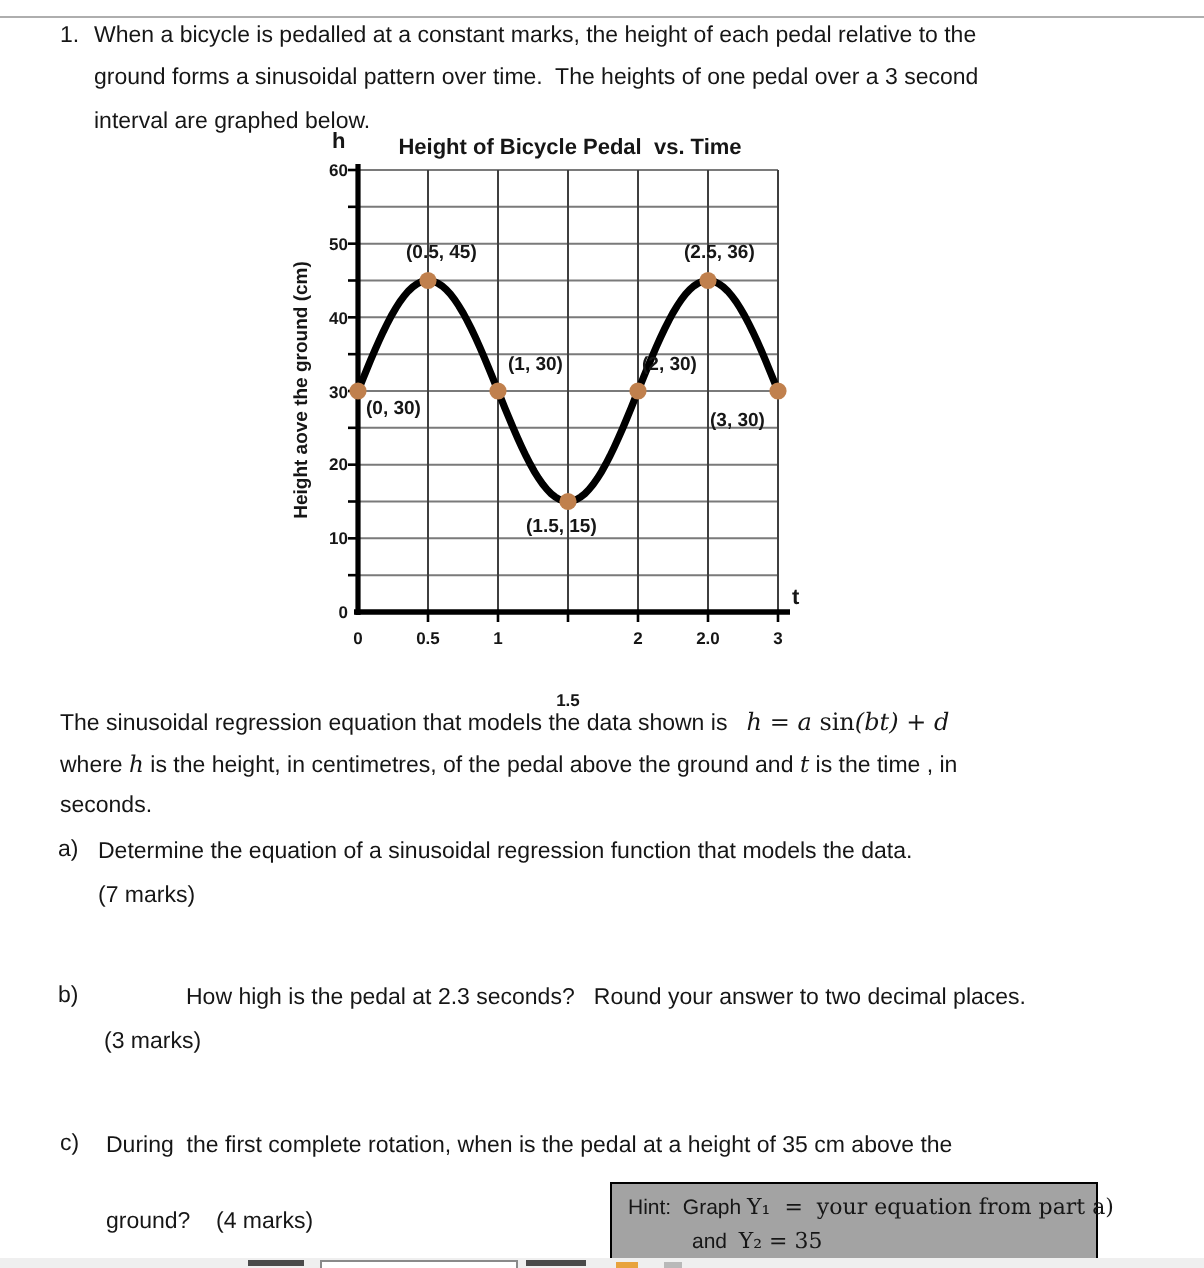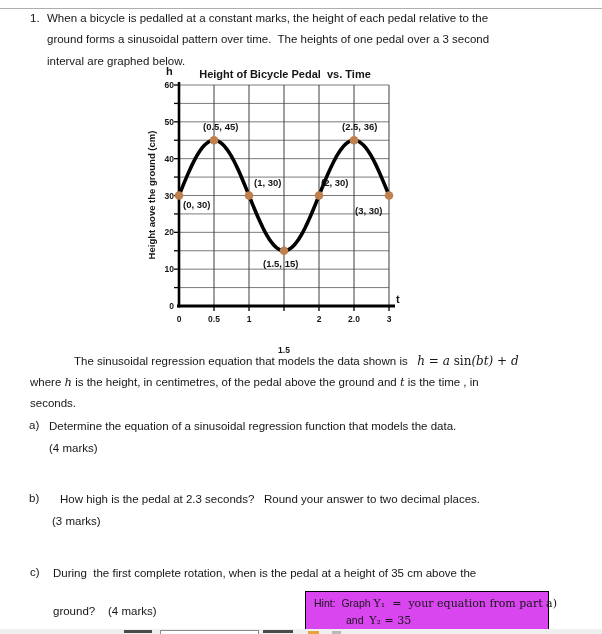--- a/index.html
+++ b/index.html
@@ -18,21 +18,21 @@
   #chart-svg{position:absolute;left:0;top:0;}
   .ctitle{position:absolute;left:30px;top:5px;width:240px;text-align:center;font-weight:bold;font-size:11px;white-space:pre;}
   .hvar{position:absolute;left:31px;top:2px;font-weight:bold;font-size:11px;}
   .tvar{position:absolute;left:261px;top:230px;font-weight:bold;font-size:11px;}
   .ylab{position:absolute;left:16px;top:132px;transform:translate(-50%,-50%) rotate(-90deg);font-weight:bold;font-size:9.5px;white-space:pre;}
   .xlab{position:absolute;left:44px;top:262px;width:210px;text-align:center;font-weight:bold;font-size:10.5px;white-space:pre;}
   .ytick{position:absolute;width:26px;text-align:right;font-weight:bold;font-size:8.5px;}
   .xtick{position:absolute;width:30px;text-align:center;font-weight:bold;font-size:8.5px;}
   .ptlabel{position:absolute;font-weight:bold;font-size:9.5px;white-space:pre;}
   
-  #hint-box{position:absolute;left:305px;top:591px;width:242px;height:43px;border:1.5px solid #000;border-bottom:none;background:#d946ef;}
+  #hint-box{position:absolute;left:305px;top:591px;width:242px;height:43px;border:1.5px solid #000;border-bottom:none;background:#a3a3a3;}
   .hline{position:absolute;font-size:10.5px;white-space:pre;}
   .hmath{font-family:"DejaVu Serif",serif;font-size:11px;}
   
   #cutoff{position:absolute;left:0;top:629px;width:602px;height:5px;background:#efefef;}
   .frag{position:absolute;}
 </style>
 </head>
 <body>
 
 <div class="top-rule"></div>
@@ -114,34 +114,34 @@
     <div class="ptlabel" style="left: 48px; top: 135.5px;">(0, 30)</div>
     <div class="ptlabel" style="left: 68px; top: 58.25px;">(0.5, 45)</div>
     <div class="ptlabel" style="left: 119px; top: 113.5px;">(1, 30)</div>
     <div class="ptlabel" style="left: 128px; top: 194.75px;">(1.5, 15)</div>
     <div class="ptlabel" style="left: 186px; top: 113.5px;">(2, 30)</div>
     <div class="ptlabel" style="left: 207px; top: 58.25px;">(2.5, 36)</div>
     <div class="ptlabel" style="left: 220px; top: 141.5px;">(3, 30)</div>
   </div>
 
 <div>
-  <div class="line" style="left:30px;top:354px;margin-left:44px;"><span>The sinusoidal regression equation that models the data shown is   </span><span class="math"><span>h = a </span><span class="rm">sin</span><span>(bt) + d</span></span></div>
+  <div class="line" style="left:30px;top:354px;"><span>The sinusoidal regression equation that models the data shown is   </span><span class="math"><span>h = a </span><span class="rm">sin</span><span>(bt) + d</span></span></div>
   <div class="line" style="left:30px;top:375px;"><span>where </span><span class="mathvar">h</span><span> is the height, in centimetres, of the pedal above the ground and </span><span class="mathvar">t</span><span> is the time , in</span></div>
   <div class="line" style="left:30px;top:396px;">seconds.</div>
 </div>
 
 <div>
   <div class="plabel" style="left:29px;top:419px;">a)</div>
   <div class="line" style="left:49px;top:419px;">Determine the equation of a sinusoidal regression function that models the data.</div>
-  <div class="line" style="left:49px;top:441px;">(4 marks)</div>
+  <div class="line" style="left:49px;top:441px;">(7 marks)</div>
 </div>
 
 <div>
   <div class="plabel" style="left:29px;top:492px;">b)</div>
-  <div class="line" style="left:36px;top:492px;padding-left:24px;">How high is the pedal at 2.3 seconds?   Round your answer to two decimal places.</div>
+  <div class="line" style="left:69px;top:492px;padding-left:24px;">How high is the pedal at 2.3 seconds?   Round your answer to two decimal places.</div>
   <div class="line" style="left:52px;top:514px;">(3 marks)</div>
 </div>
 
 <div>
   <div class="plabel" style="left:30px;top:566px;">c)</div>
   <div class="line" style="left:53px;top:566px;">During  the first complete rotation, when is the pedal at a height of 35 cm above the</div>
   <div class="line" style="left:53px;top:604px;">ground?    (4 marks)</div>
 </div>
 
 <div id="hint-box">

